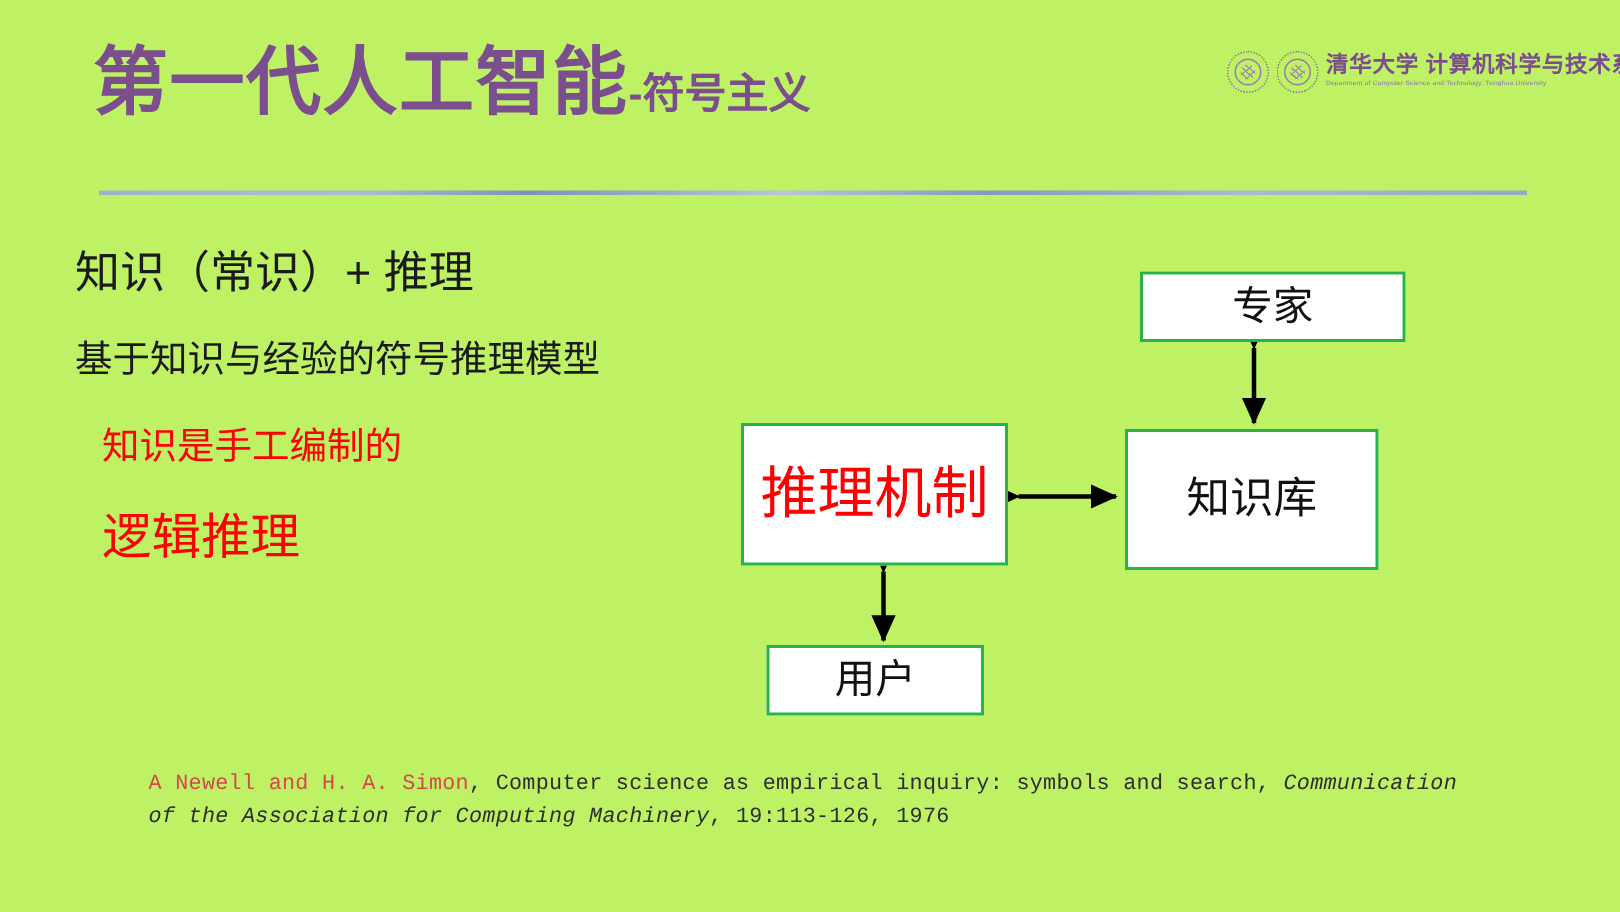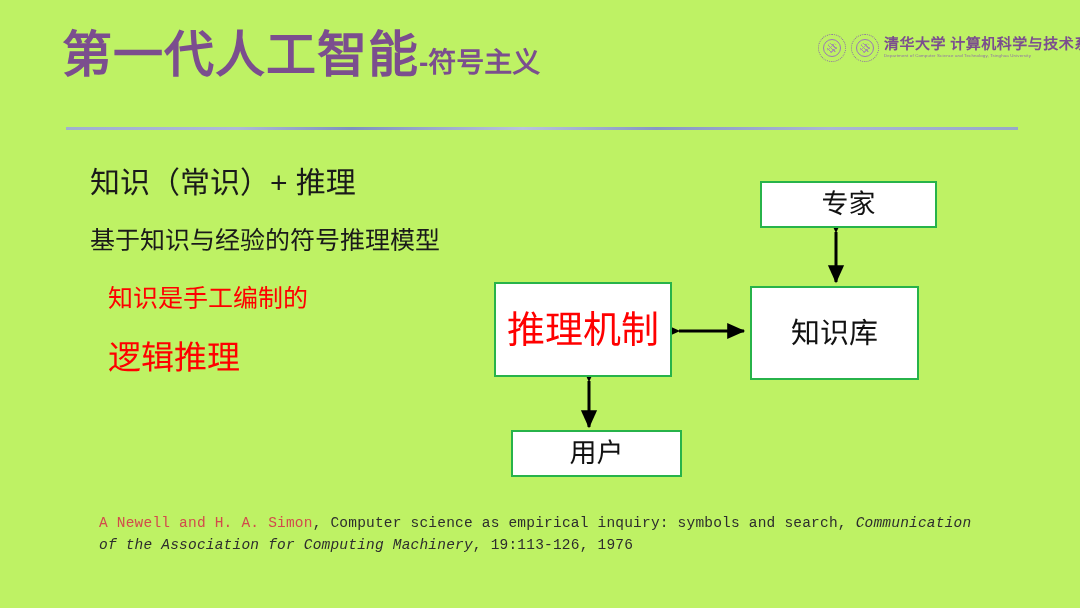--- a/index.html
+++ b/index.html
@@ -118,21 +118,20 @@
     transform: scaleY(0.95);
     transform-origin: left top;
   }
 
   
   .body-line {
     position: absolute;
     white-space: nowrap;
     line-height: 1;
     font-family: "Liberation Sans", "DejaVu Sans", sans-serif;
-    margin-left: 40px;
   }
   .bl-1 {
     left: 50px;
     top: 168px;
     font-size: 30px;
     color: #1a1a1a;
   }
   .bl-2 {
     left: 50px;
     top: 228px;
@@ -192,21 +191,21 @@
     left: 750px;
     top: 286px;
     width: 169px;
     height: 94px;
     font-size: 29px;
     color: #111111;
   }
   .node-user {
     left: 511px;
     top: 430px;
-    width: 171px;
+    width: 145px;
     height: 47px;
     font-size: 27px;
     color: #111111;
   }
 
   
   .citation {
     position: absolute;
     left: 99px;
     top: 512px;

